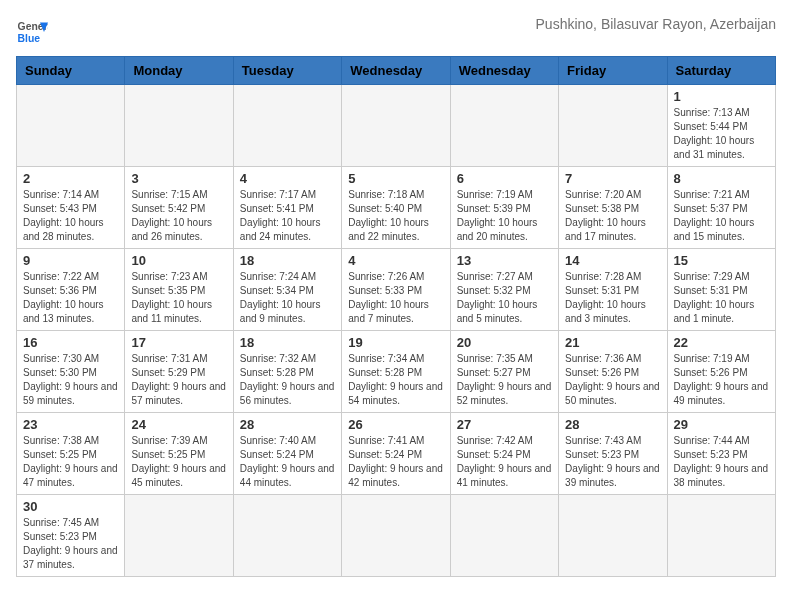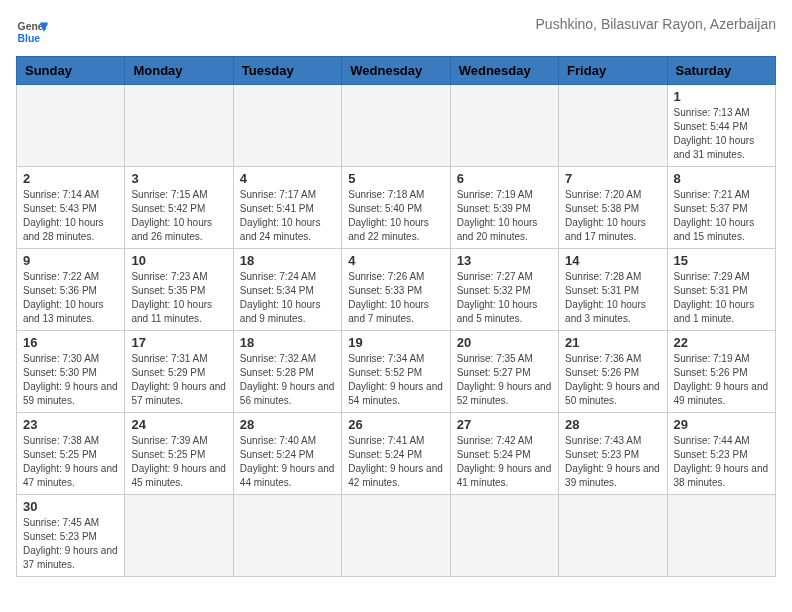--- a/index.html
+++ b/index.html
@@ -226,21 +226,21 @@
         </td>
         <td>
           <span class="day-number">18</span>
           <div class="day-info">Sunrise: 7:32 AM
 Sunset: 5:28 PM
 Daylight: 9 hours and 56 minutes.</div>
         </td>
         <td>
           <span class="day-number">19</span>
           <div class="day-info">Sunrise: 7:34 AM
-Sunset: 5:52 PM
+Sunset: 5:28 PM
 Daylight: 9 hours and 54 minutes.</div>
         </td>
         <td>
           <span class="day-number">20</span>
           <div class="day-info">Sunrise: 7:35 AM
 Sunset: 5:27 PM
 Daylight: 9 hours and 52 minutes.</div>
         </td>
         <td>
           <span class="day-number">21</span>

